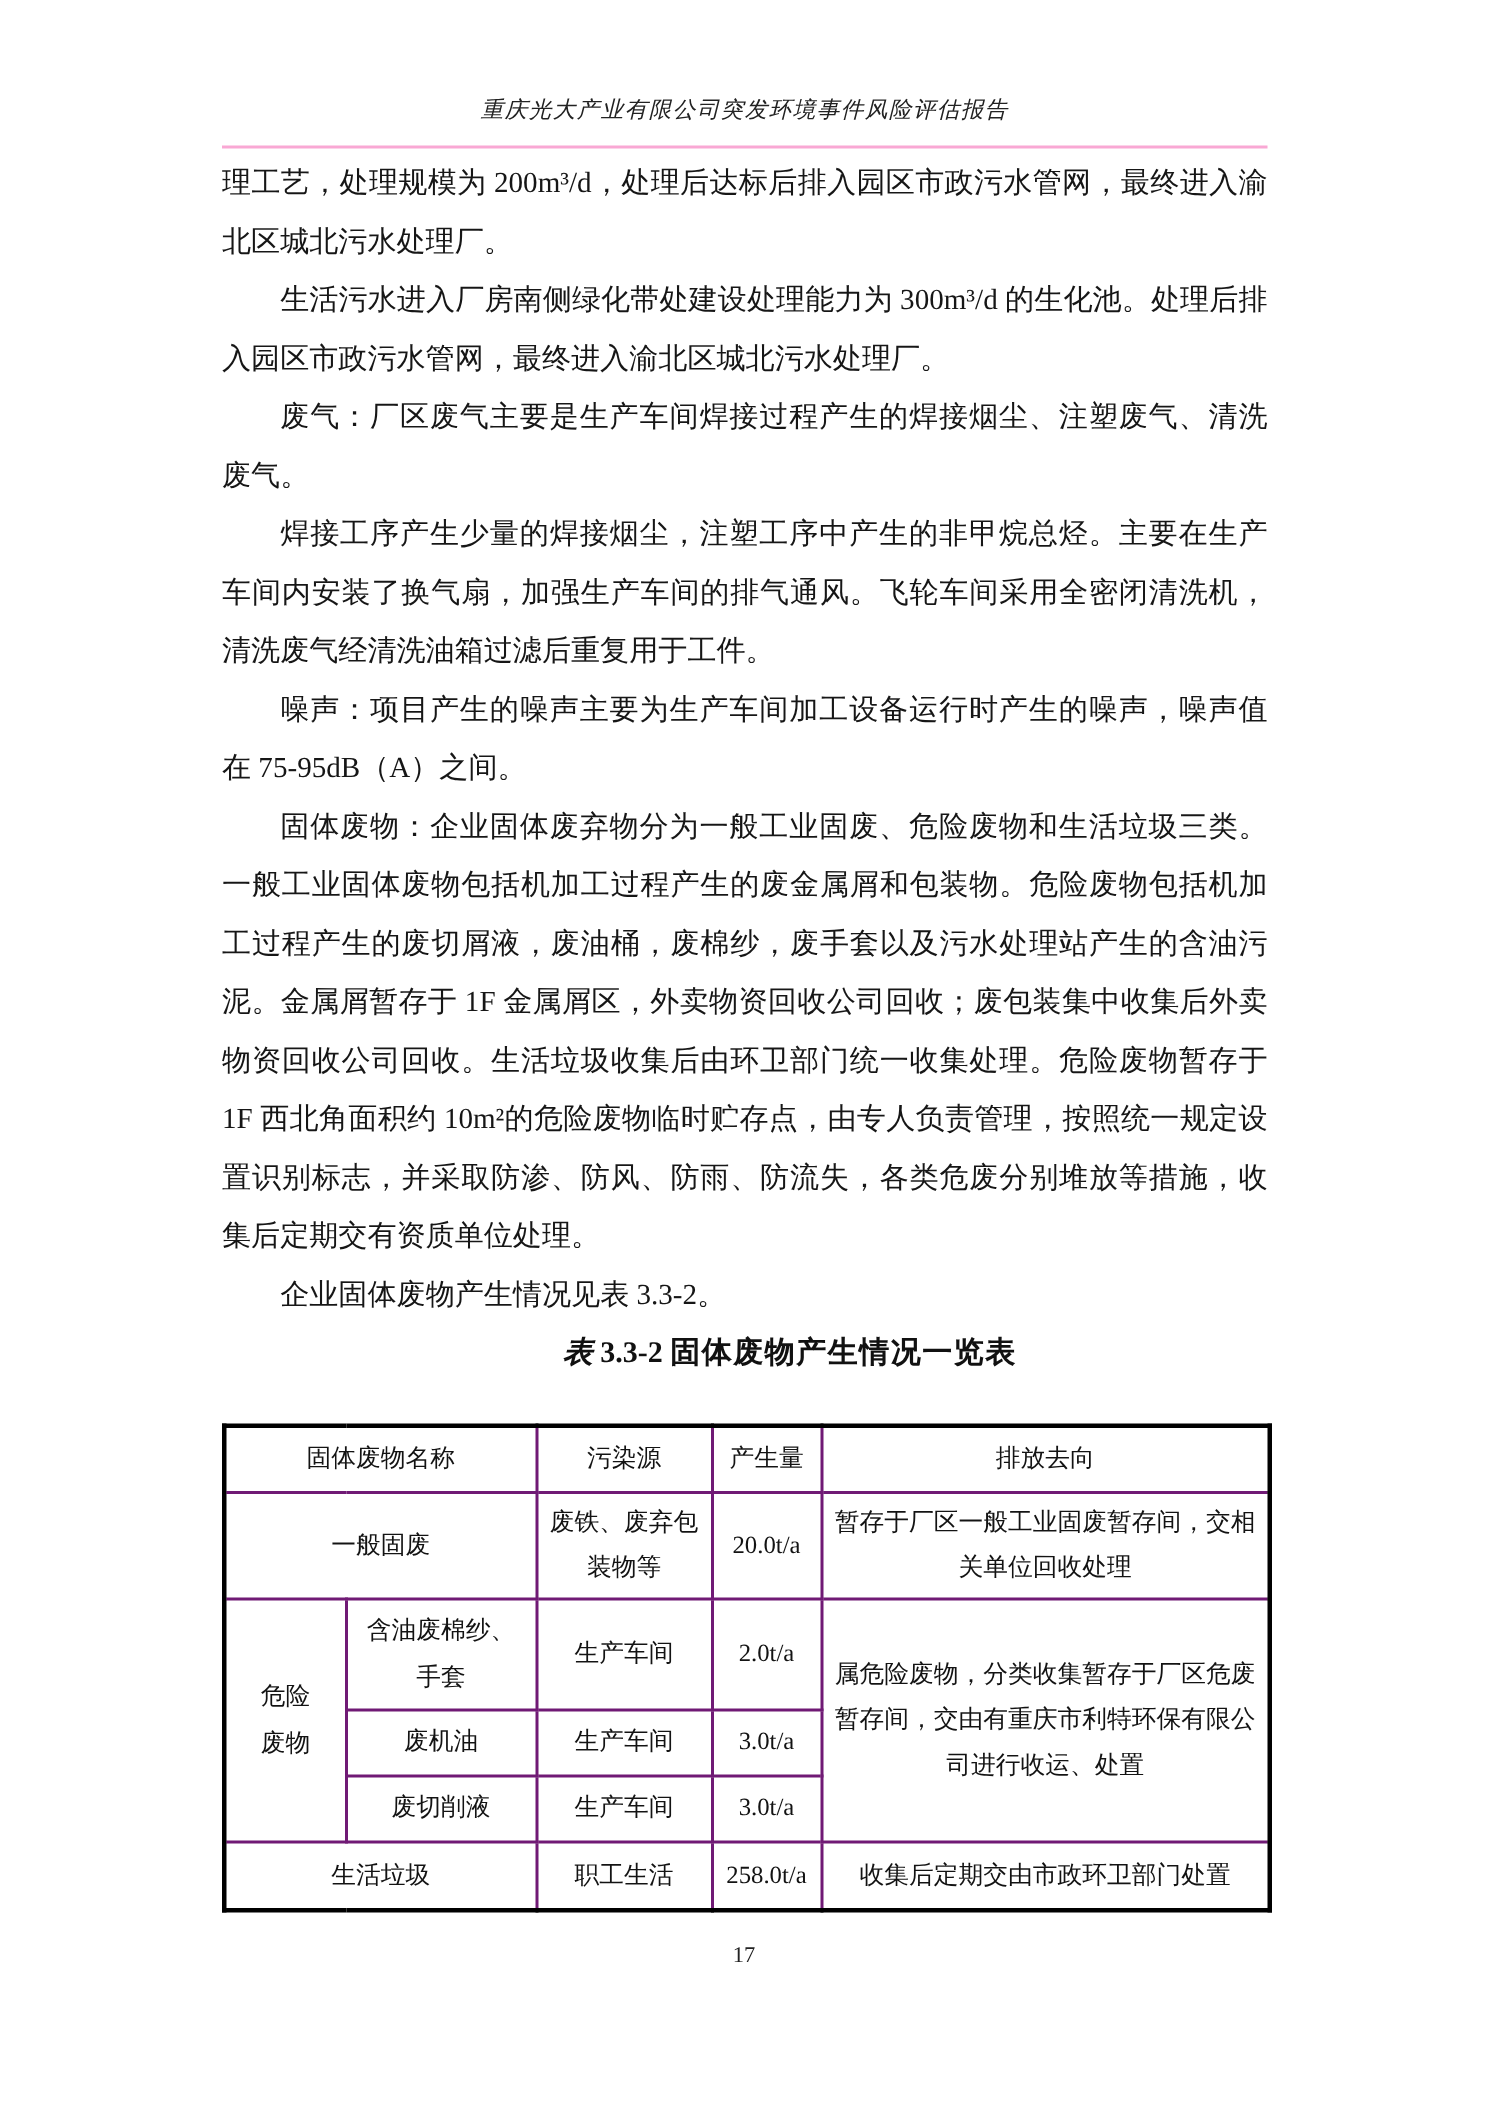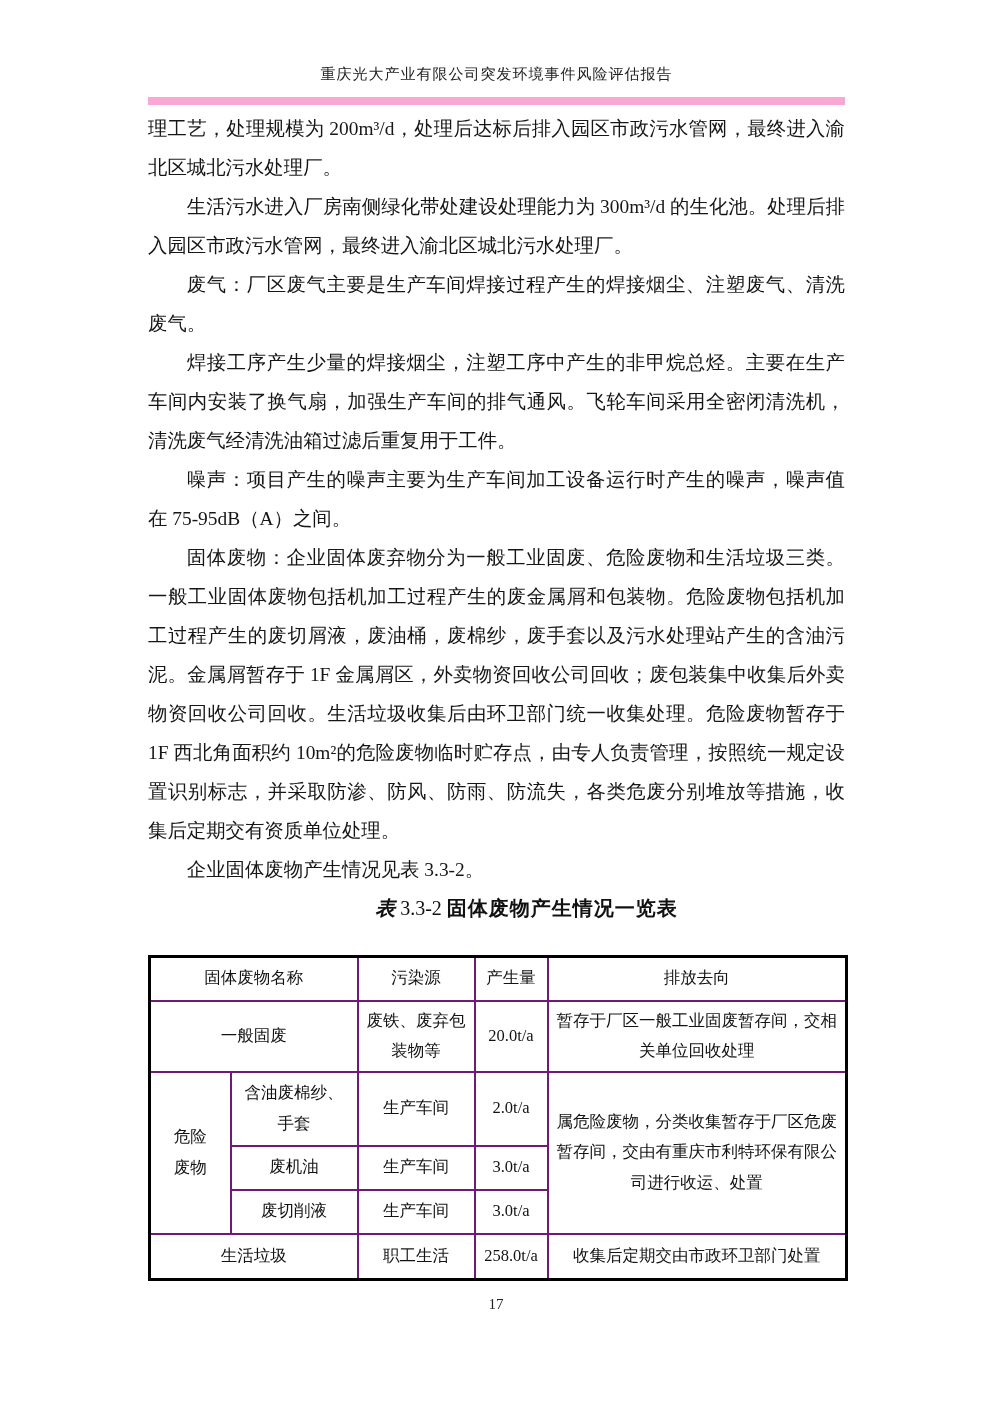--- a/index.html
+++ b/index.html
@@ -10,21 +10,22 @@
     height: 1403px;
     background: #ffffff;
     font-family: "Liberation Serif", "DejaVu Serif", serif;
     color: #151515;
     overflow: hidden;
   }
   .header {
     margin: 0 147px 0 148px;
     padding-top: 63px;
     padding-bottom: 12px;
-    border-bottom: 8px solid #f9a8d4;
+    border-bottom: 2px solid #f9a8d4;
+    font-style: italic;
   }
   .header-title {
     text-align: center;
     font-size: 15px;
     line-height: 22px;
     letter-spacing: 1px;
     color: #222222;
   }
   .content {
     margin: 0 147px 0 148px;
@@ -41,21 +42,21 @@
   .table-caption {
     margin-top: 4px;
     padding-left: 60px;
     text-align: center;
     font-size: 20px;
     line-height: 30px;
     font-weight: bold;
     color: #111111;
   }
   .caption-zi { font-style: italic; font-weight: bold; }
-  .caption-number { font-weight: normal; }
+  .caption-number { font-weight: bold; }
   .caption-title { font-weight: bold; letter-spacing: 1px; margin-top: 28px; }
   table.waste-table {
     margin-top: 32px;
     width: 697px;
     border-collapse: collapse;
     table-layout: fixed;
     border: 3px solid #000000;
   }
   table.waste-table td {
     border: 2px solid #701a75;

